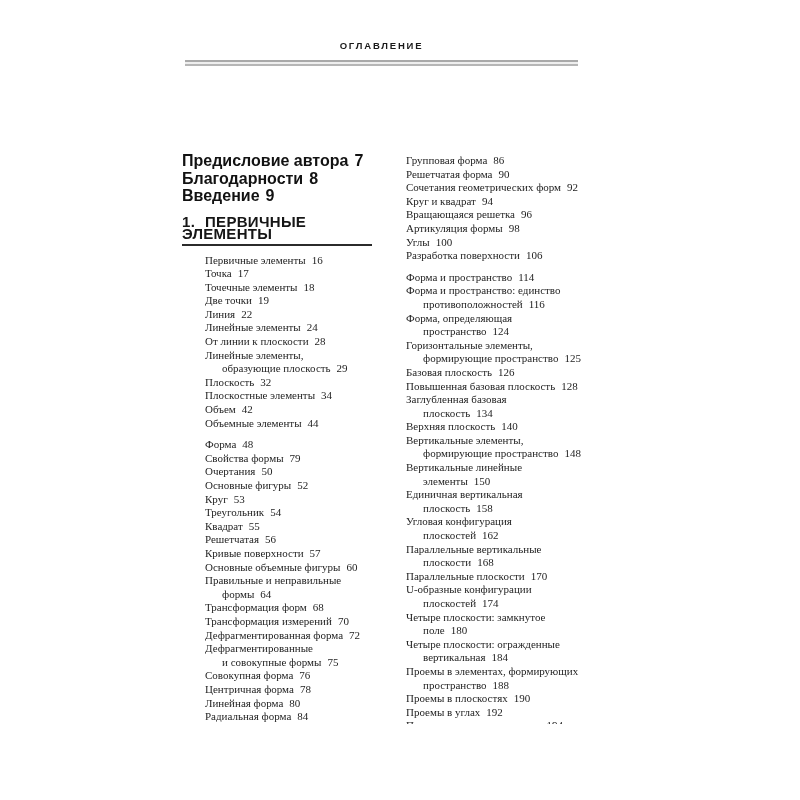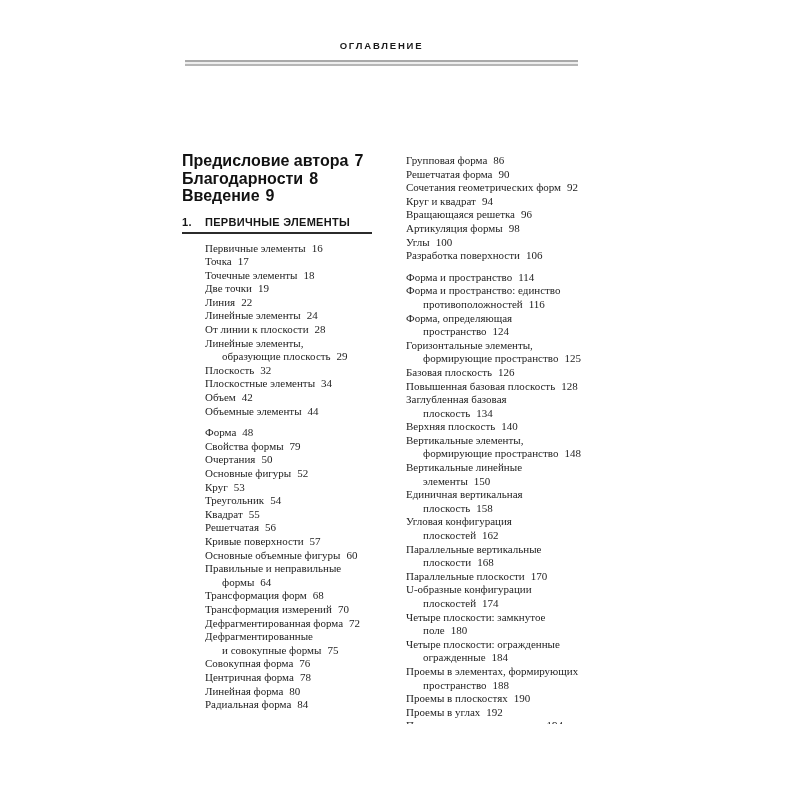--- a/index.html
+++ b/index.html
@@ -45,21 +45,21 @@
     display: flex;
   }
   .col-left  { width: 190px; margin-right: 11px; }
   .col-right { width: 199px; }
 
   .gap { height: 8px; }
 
   .sec-header {
     font-family: "Liberation Sans", sans-serif;
     font-weight: bold;
-    font-size: 11px;
+    font-size: 15px;
     line-height: 12px;
     color: #161616;
     letter-spacing: 0.3px;
     border-bottom: 2px solid #2b2b2b;
     padding-bottom: 4px;
     margin-bottom: 9px;
   }
   .sec-num { display: inline-block; width: 23px; }
 
   .row {
@@ -179,21 +179,21 @@
         <div class="row entry"><span class="txt">Угловая конфигурация</span></div>
         <div class="row cont"><span class="txt">плоскостей</span><span class="pg">162</span></div>
         <div class="row entry"><span class="txt">Параллельные вертикальные</span></div>
         <div class="row cont"><span class="txt">плоскости</span><span class="pg">168</span></div>
         <div class="row entry"><span class="txt">Параллельные плоскости</span><span class="pg">170</span></div>
         <div class="row entry"><span class="txt">U-образные конфигурации</span></div>
         <div class="row cont"><span class="txt">плоскостей</span><span class="pg">174</span></div>
         <div class="row entry"><span class="txt">Четыре плоскости: замкнутое</span></div>
         <div class="row cont"><span class="txt">поле</span><span class="pg">180</span></div>
         <div class="row entry"><span class="txt">Четыре плоскости: огражденные</span></div>
-        <div class="row cont"><span class="txt">огражденные</span><span class="pg">184</span></div>
+        <div class="row cont"><span class="txt">вертикальная</span><span class="pg">184</span></div>
         <div class="row entry"><span class="txt">Проемы в элементах, формирующих</span></div>
         <div class="row cont"><span class="txt">пространство</span><span class="pg">188</span></div>
         <div class="row entry"><span class="txt">Проемы в плоскостях</span><span class="pg">190</span></div>
         <div class="row entry"><span class="txt">Проемы в углах</span><span class="pg">192</span></div>
         <div class="row entry"><span class="txt">Проемы между плоскостями</span><span class="pg">194</span></div>
       </div>
   </div>
 
   <div class="page-footer">
     <span class="f-bullet">♦</span><span class="f-title">ВСЕ ОБ АРХИТЕКТУРЕ. ФОРМА, ПРОСТРАНСТВО, КОМПОЗИЦИЯ</span><span class="f-bullet">•</span><span class="f-page">5</span>

